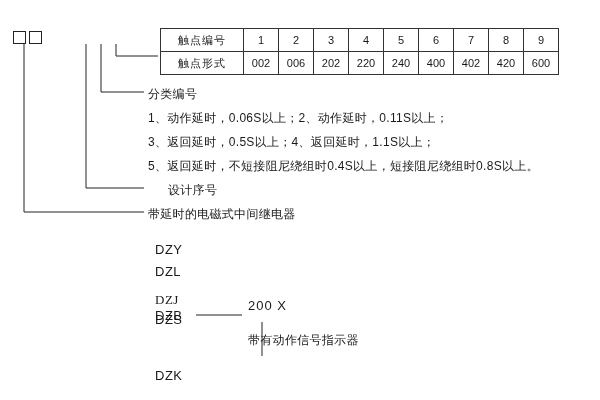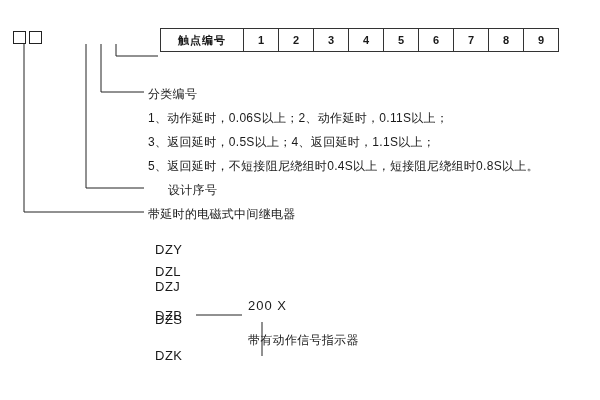--- a/index.html
+++ b/index.html
@@ -45,21 +45,20 @@
     left: 160px;
     top: 28px;
     border-collapse: collapse;
     font-size: 11px;
   }
   #contact-table td {
     border: 1px solid #333;
     text-align: center;
     padding: 3px 0;
     height: 16px;
-    font-weight: bold;
   }
   #contact-table td.rowhead {
     width: 74px;
     padding-left: 4px;
     padding-right: 4px;
     letter-spacing: 1px;
   }
   #contact-table td.cell {
     width: 34px;
   }
@@ -90,24 +89,24 @@
 
   
   .fam {
     position: absolute;
     left: 155px;
     font-size: 13px;
     letter-spacing: 0.5px;
   }
   #fam-0 { top: 242px; }
   #fam-1 { top: 264px; }
-  #fam-2 { top: 279px; }
+  #fam-2 { top: 292px; font-family: Liberation Serif, serif; }
   #fam-3 { top: 308px; }
   #fam-4 { top: 312px; }
-  #fam-5 { top: 348px; }
+  #fam-5 { top: 368px; }
 
   #fam-suffix {
     position: absolute;
     left: 248px;
     top: 298px;
     font-size: 13px;
     letter-spacing: 1px;
   }
   #fam-note {
     position: absolute;
@@ -146,20 +145,32 @@
     <td class="cell">1</td>
     <td class="cell">2</td>
     <td class="cell">3</td>
     <td class="cell">4</td>
     <td class="cell">5</td>
     <td class="cell">6</td>
     <td class="cell">7</td>
     <td class="cell">8</td>
     <td class="cell">9</td>
   </tr>
+  <tr>
+    <td class="rowhead">触点形式</td>
+    <td class="cell">002</td>
+    <td class="cell">006</td>
+    <td class="cell">202</td>
+    <td class="cell">220</td>
+    <td class="cell">240</td>
+    <td class="cell">400</td>
+    <td class="cell">402</td>
+    <td class="cell">420</td>
+    <td class="cell">600</td>
+  </tr>
 </tbody>
   </table>
 
 <div class="desc" id="desc-class">分类编号</div>
 <div class="desc" id="desc-l1">1、动作延时，0.06S以上；2、动作延时，0.11S以上；</div>
 <div class="desc" id="desc-l2">3、返回延时，0.5S以上；4、返回延时，1.1S以上；</div>
 <div class="desc" id="desc-l3">5、返回延时，不短接阻尼绕组时0.4S以上，短接阻尼绕组时0.8S以上。</div>
 <div class="desc" id="desc-serial">设计序号</div>
 <div class="desc" id="desc-relay">带延时的电磁式中间继电器</div>
 

